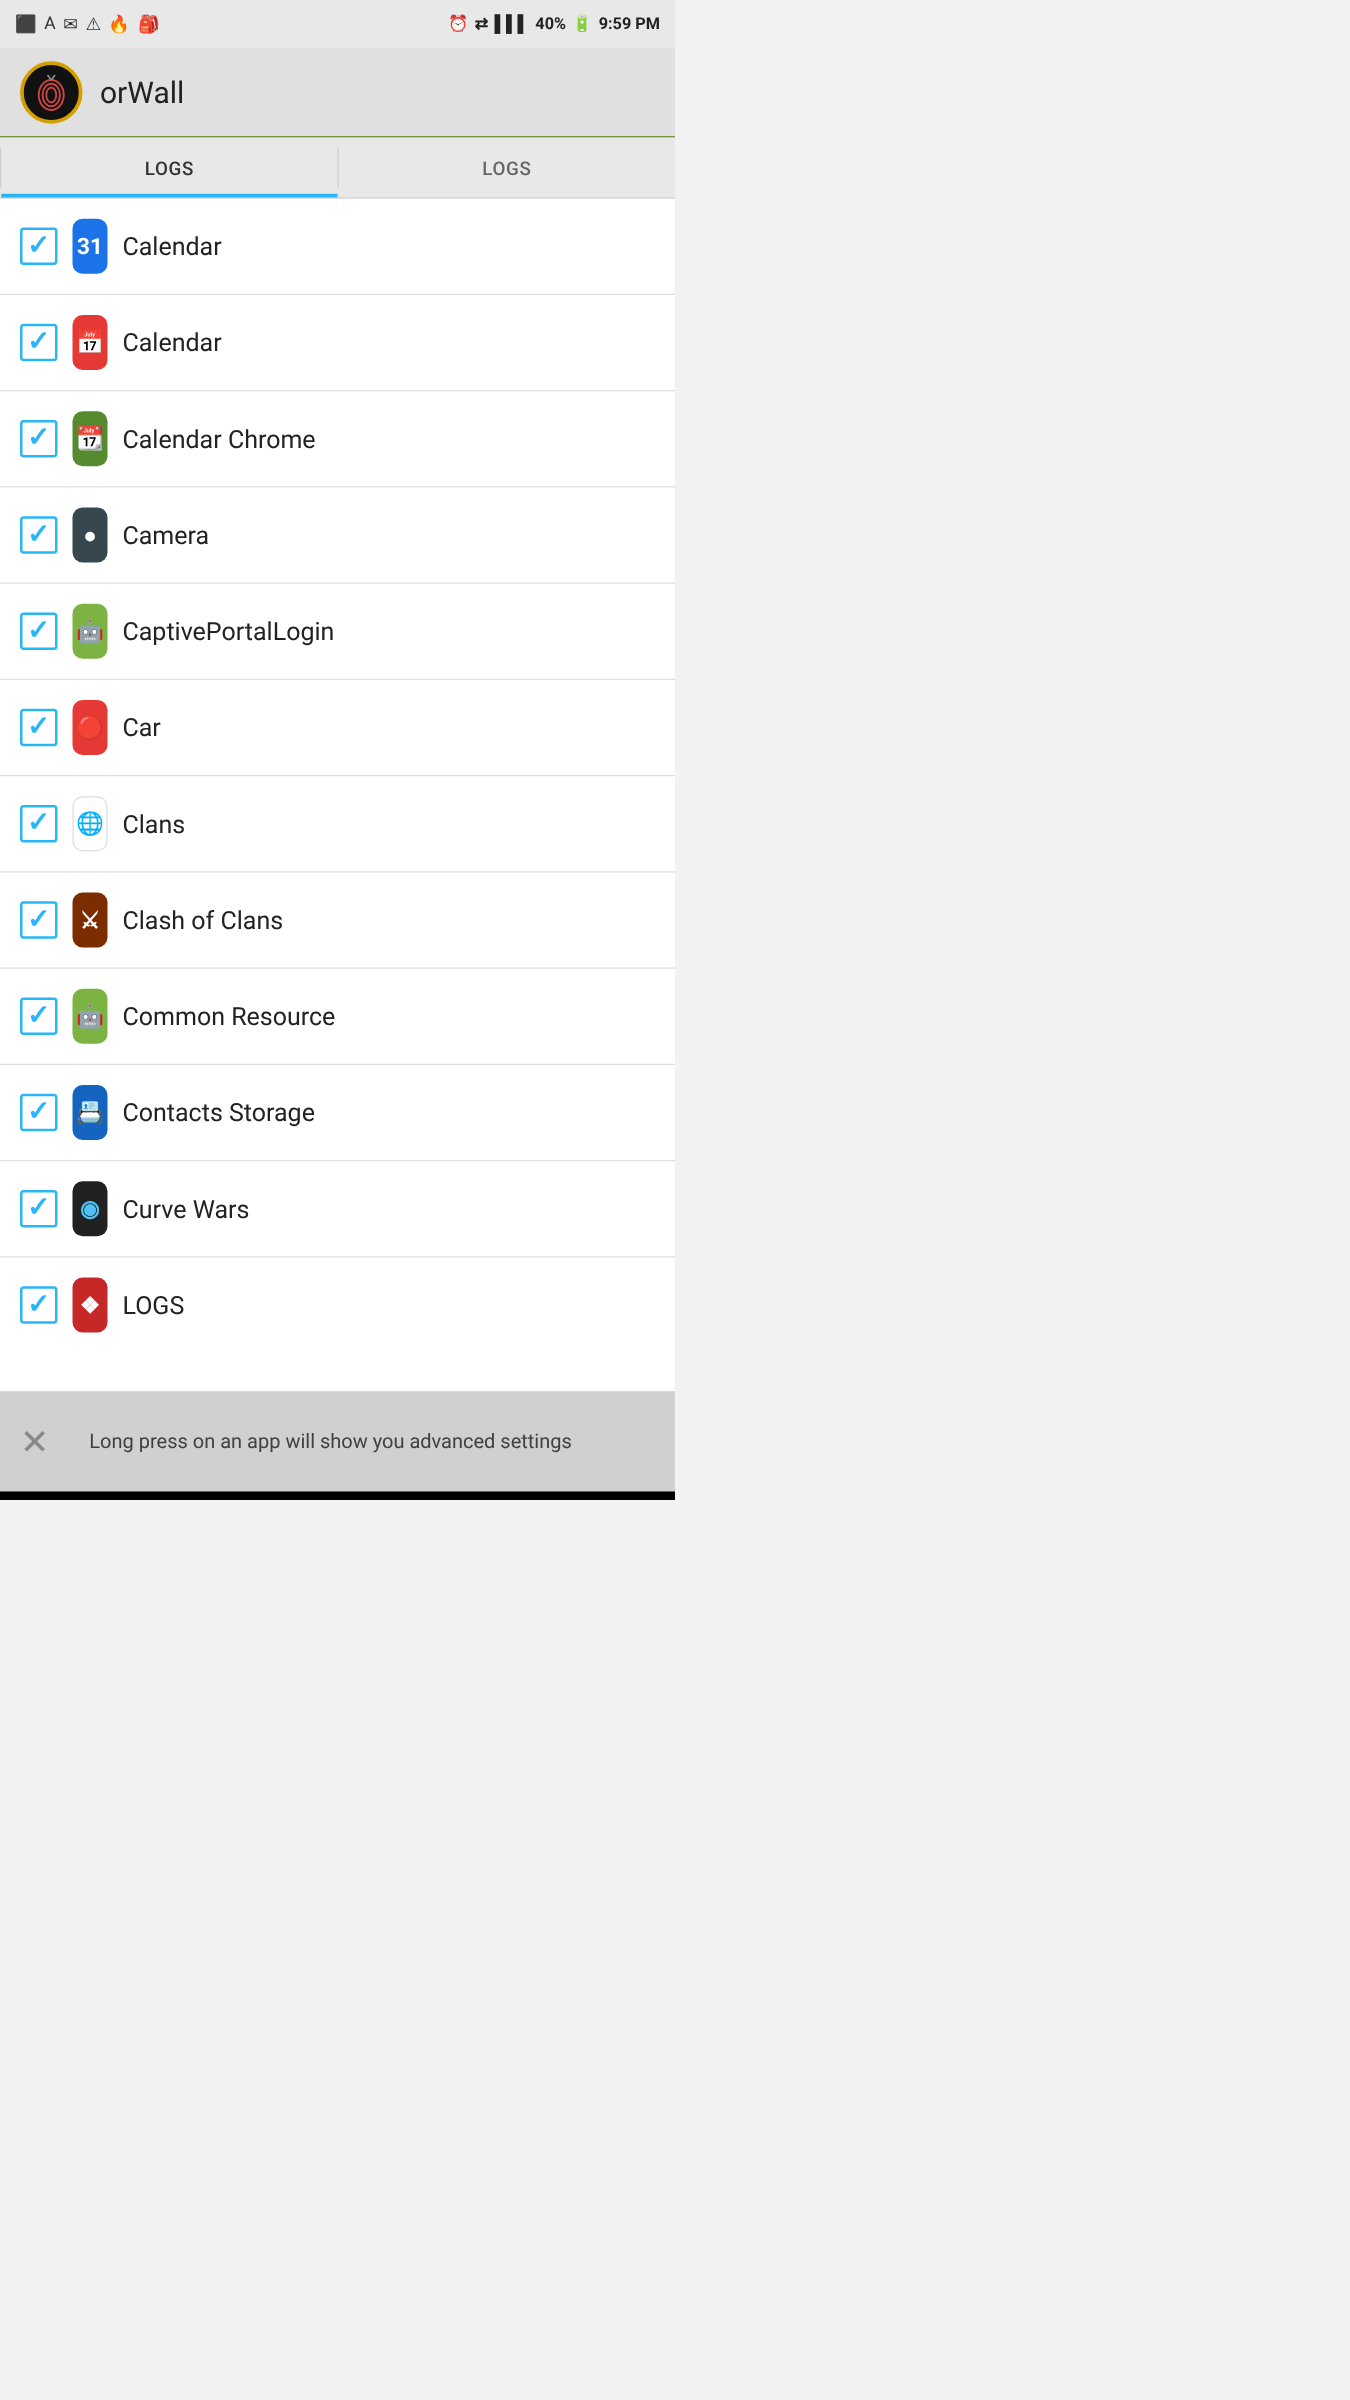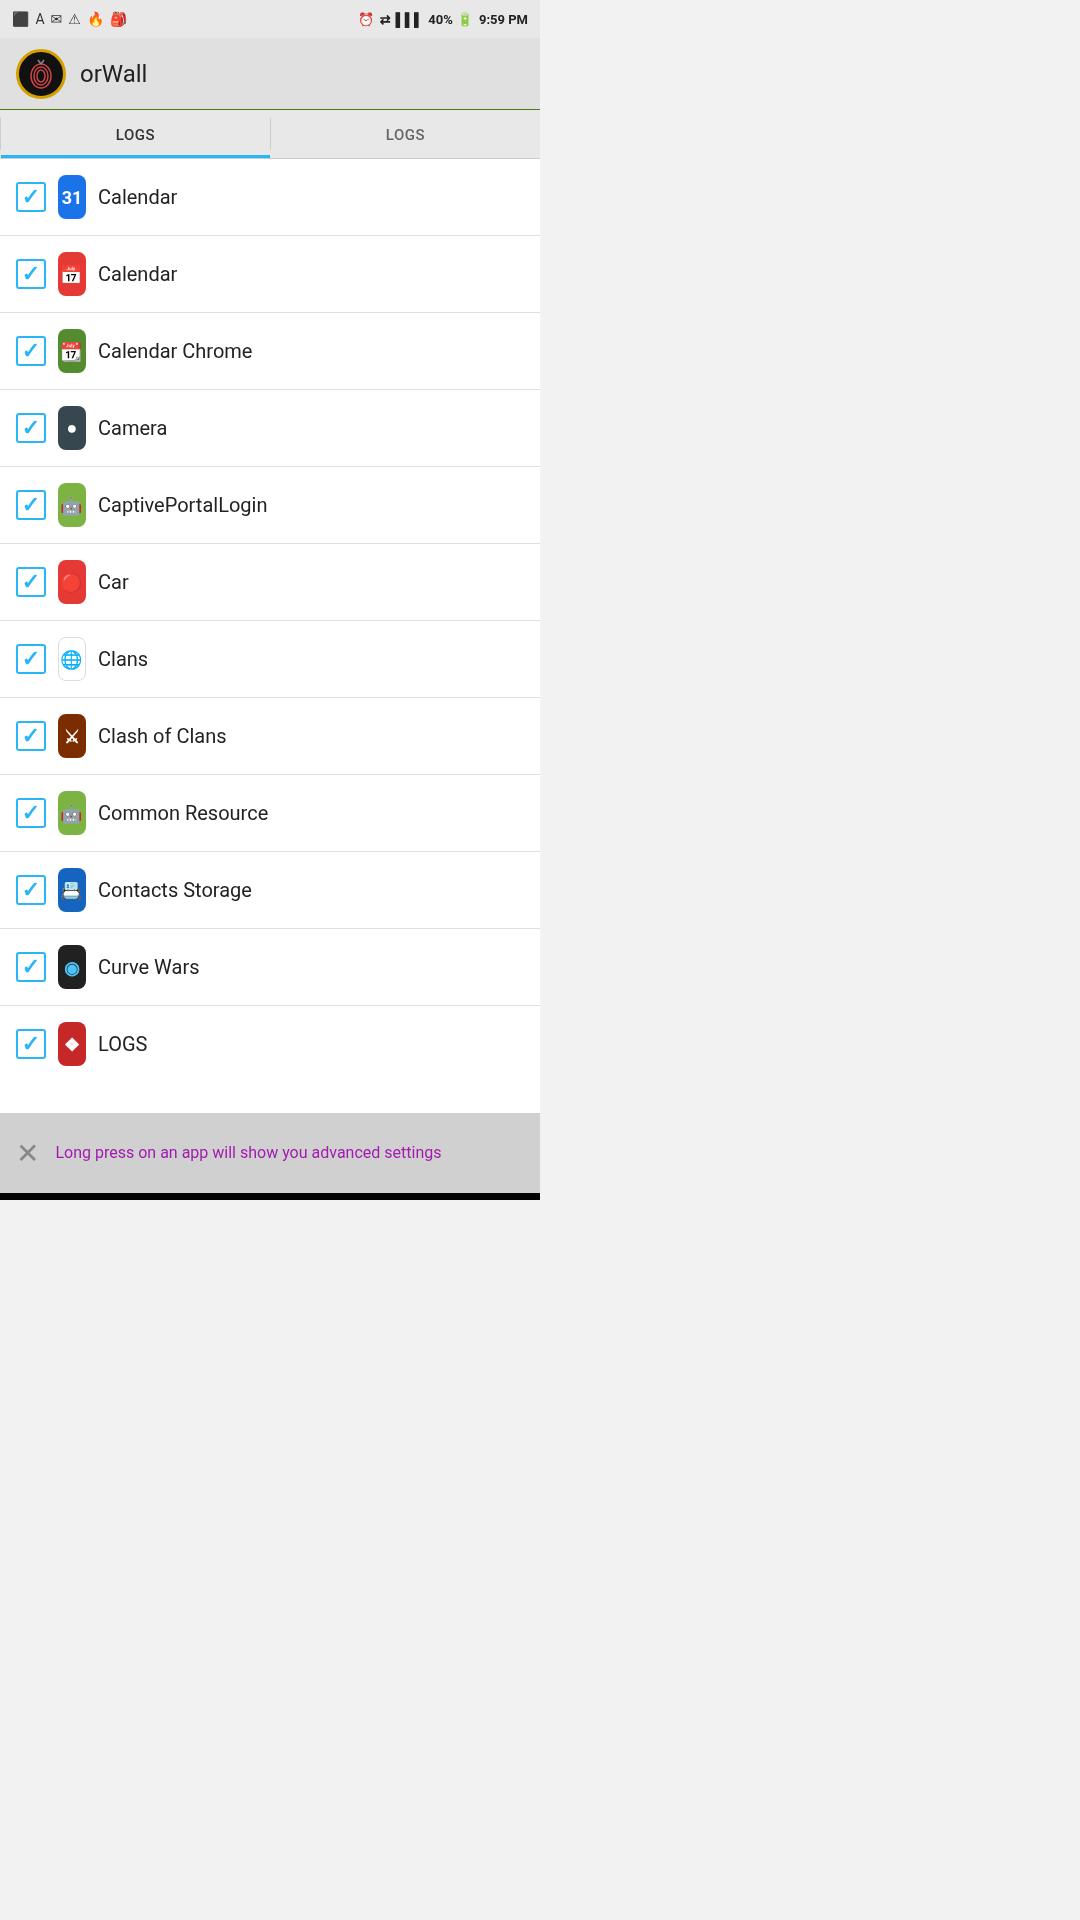--- a/index.html
+++ b/index.html
@@ -194,22 +194,23 @@
     }
     .hint-x {
       font-size: 28px;
       color: #888;
       cursor: pointer;
       font-weight: 100;
       flex-shrink: 0;
     }
     .hint-text {
       font-size: 16px;
-      color: #a21caf;
+      color: #404040;
       line-height: 1.4;
+      margin-left: 16px;
     }
 
     
     .nav-bar {
       background: #000;
       height: 68px;
       display: flex;
       align-items: center;
       justify-content: space-around;
     }

